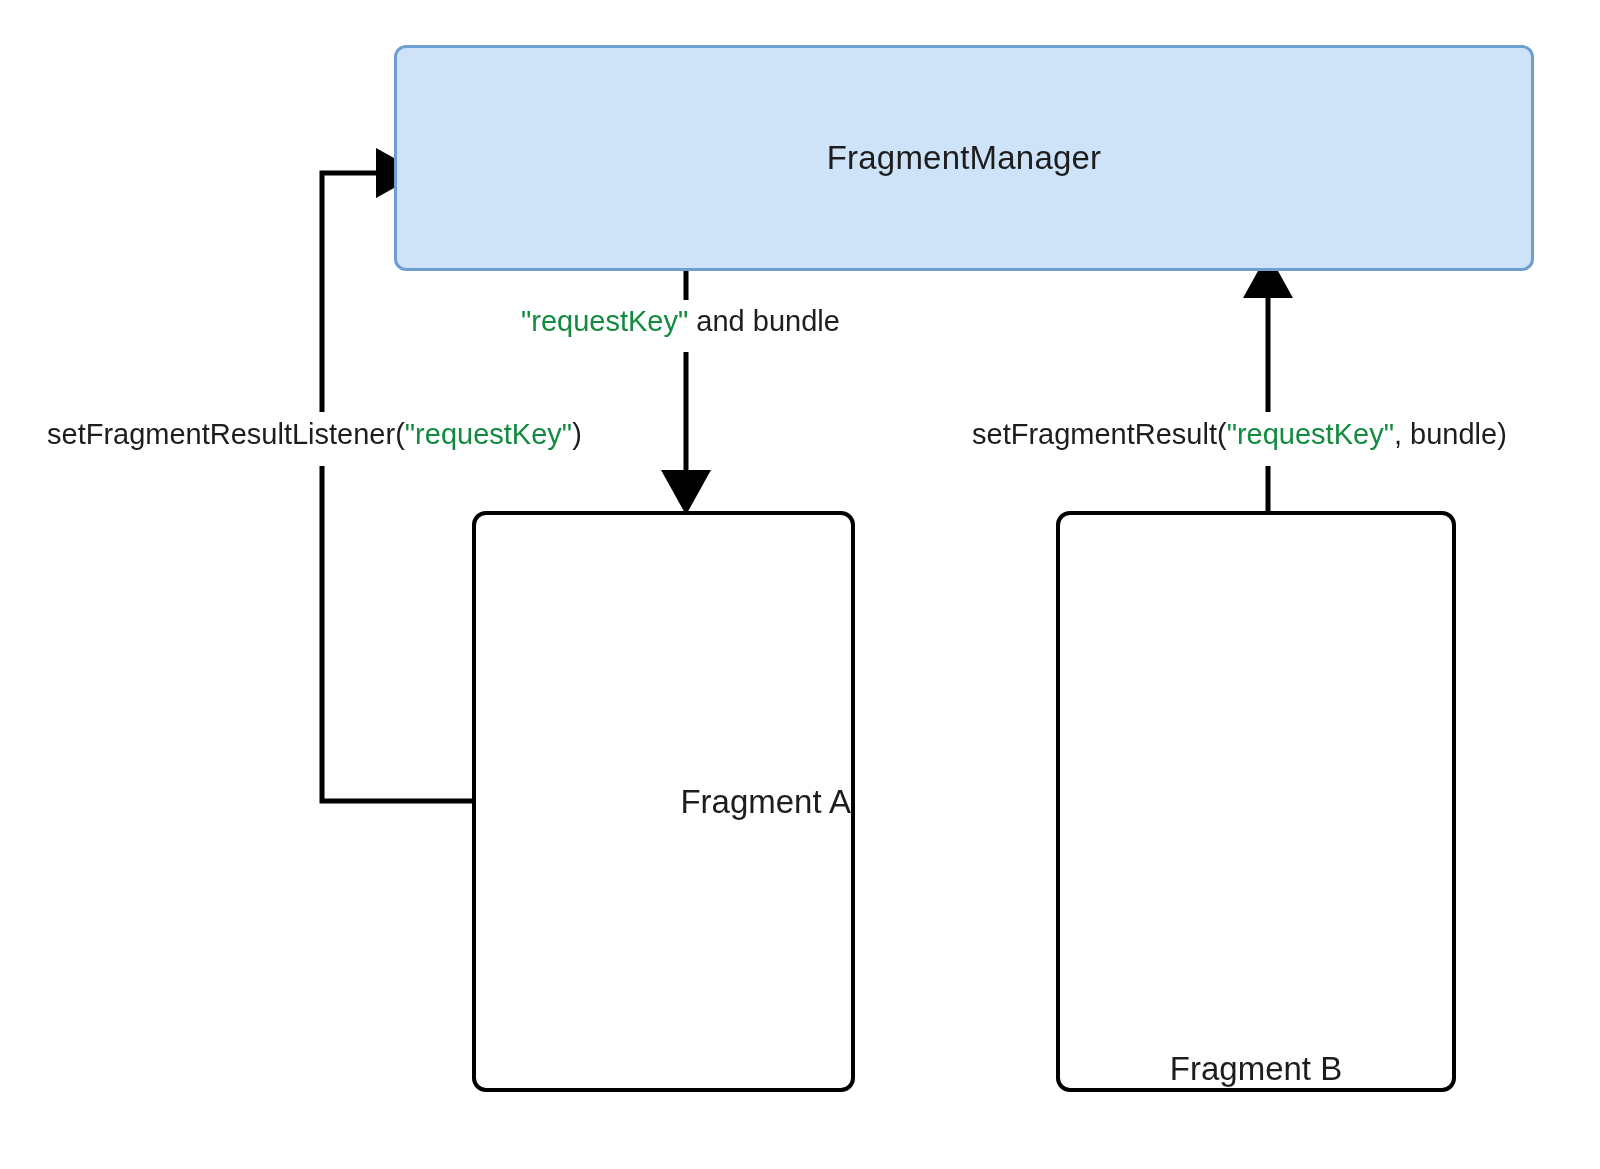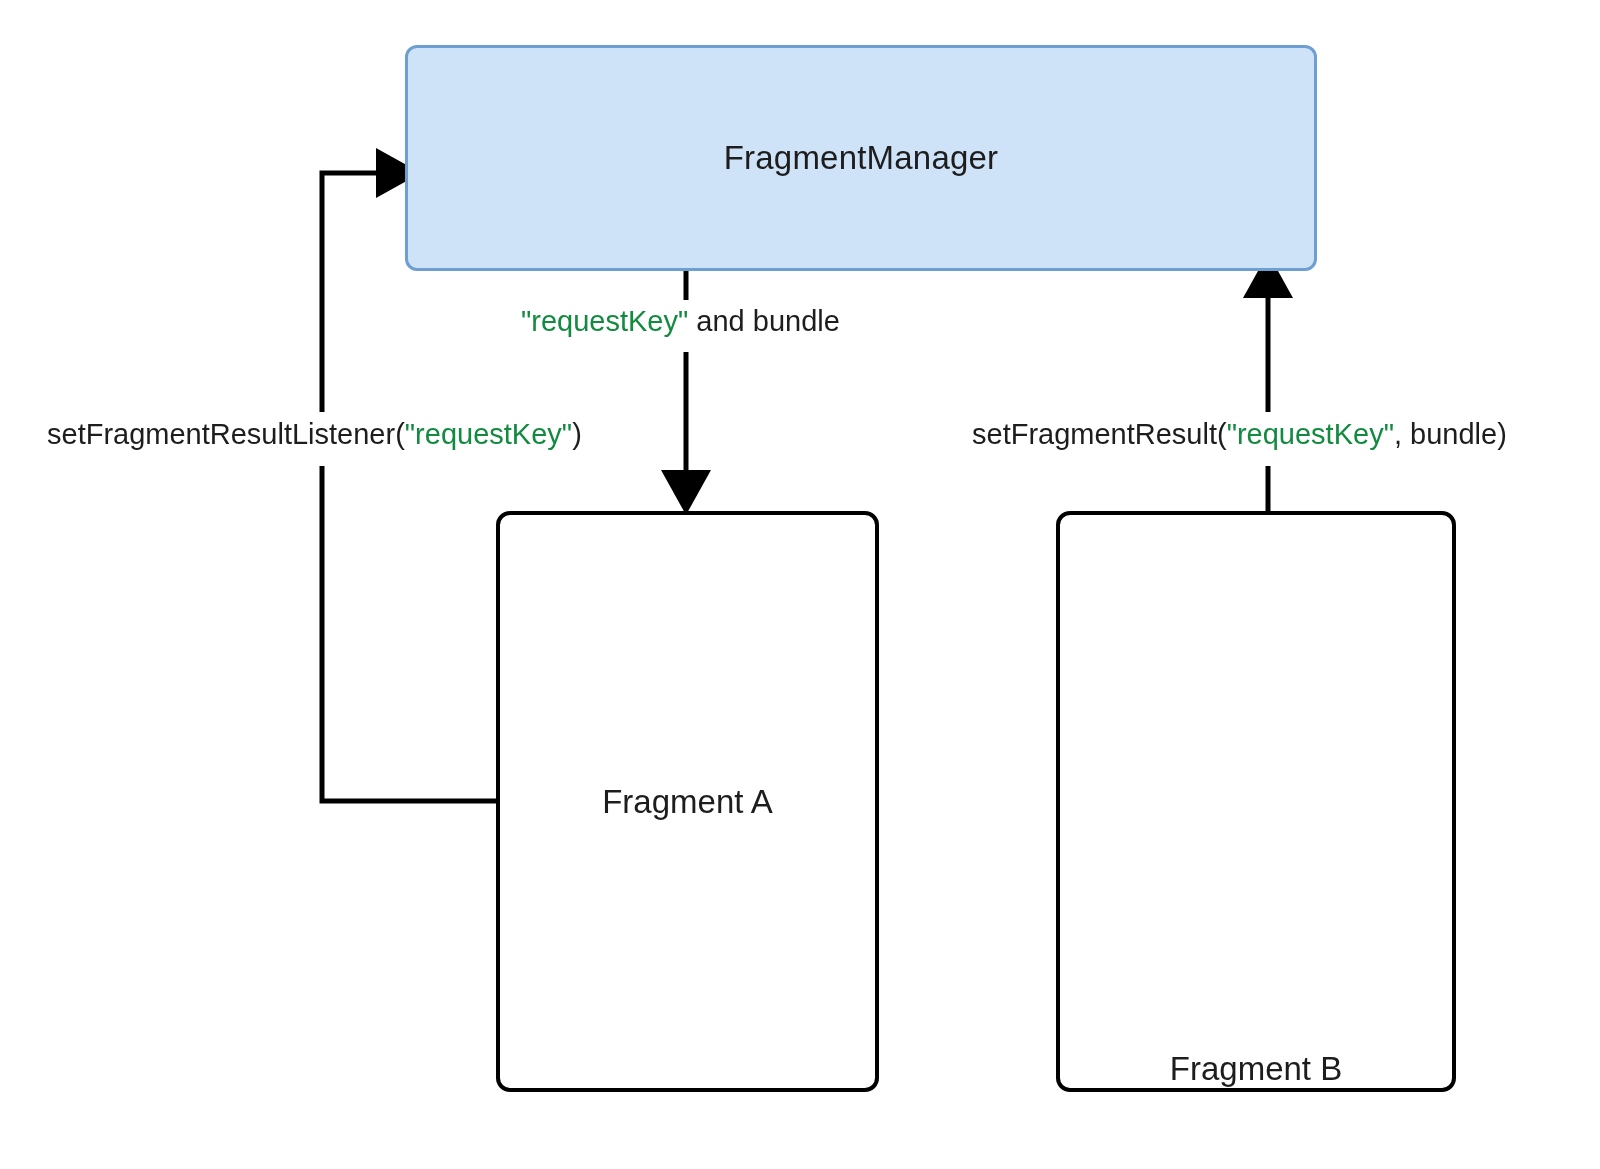--- a/index.html
+++ b/index.html
@@ -23,42 +23,42 @@
     height: 1169px;
   }
   .node {
     position: absolute;
     box-sizing: border-box;
     display: flex;
     align-items: center;
     justify-content: center;
   }
   .node-manager {
-    left: 405px;
+    left: 394px;
     top: 45px;
-    width: 912px;
+    width: 1140px;
     height: 226px;
     background: #cfe3f8;
     border: 3px solid #6d9fd2;
     border-radius: 12px;
   }
   .node-manager .node-label {
     font-size: 33px;
     color: #1d1d1d;
     letter-spacing: 0.2px;
   }
   .node-fragment {
     width: 383px;
     height: 581px;
     top: 511px;
     background: #ffffff;
     border: 4px solid #000000;
     border-radius: 14px;
   }
-  .node-fragment-a { left: 496px; }
+  .node-fragment-a { left: 472px; justify-content: flex-end; }
   .node-fragment-b { left: 1056px; width: 400px; align-items: flex-end; }
   .node-fragment .node-label {
     font-size: 33px;
     color: #1d1d1d;
   }
   .edge-label {
     position: absolute;
     font-size: 29px;
     color: #1d1d1d;
     white-space: nowrap;

